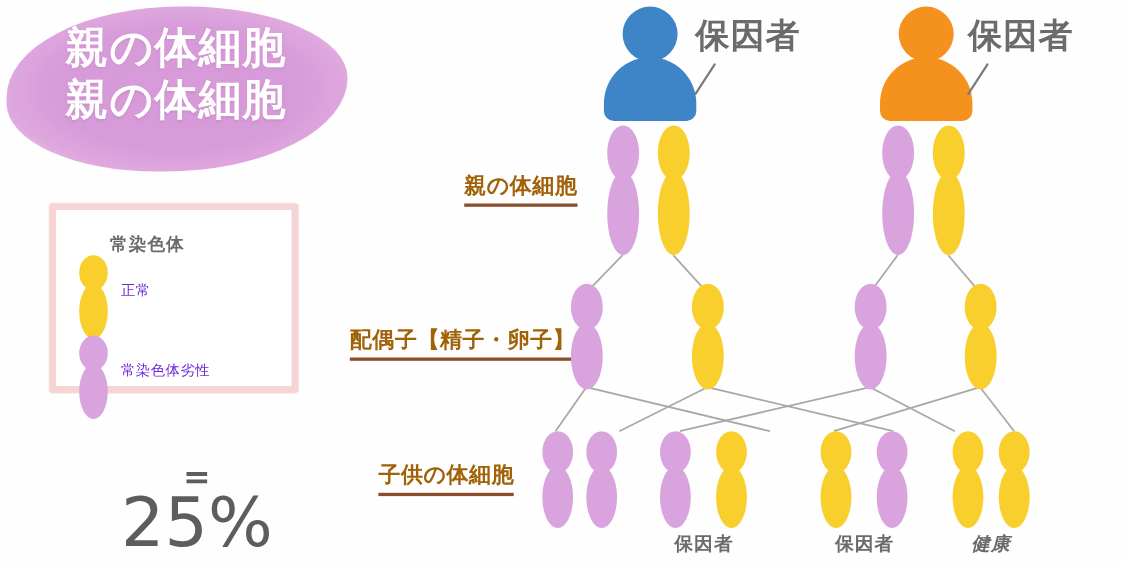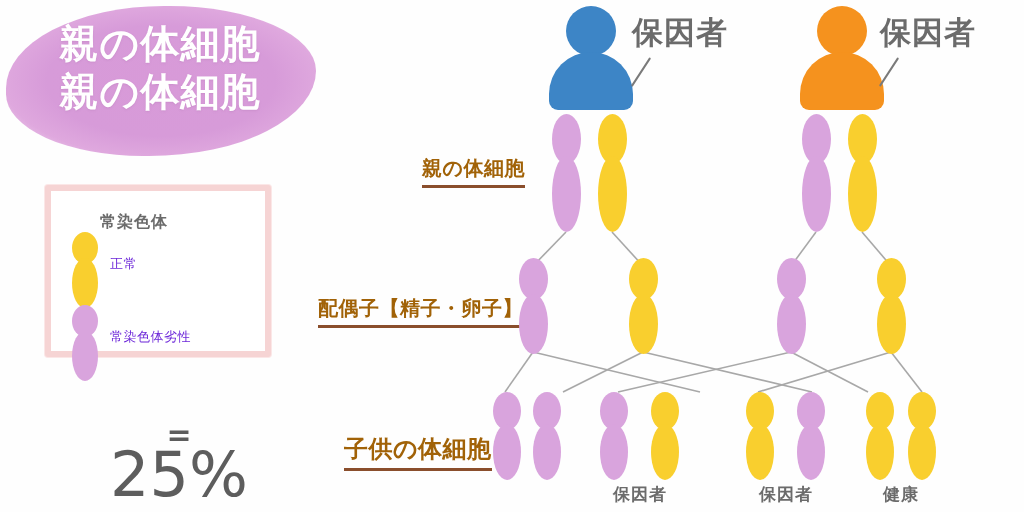--- a/index.html
+++ b/index.html
@@ -128,21 +128,21 @@
 
   <div class="person" style="left:800px;top:6px;">
     <div class="head" style="background:#f5921e;"></div>
     <div class="body" style="background:#f5921e;"></div>
   </div>
   <div class="abs person-label" style="left:880px;top:12px;">保因者</div>
   <div class="abs tick" style="left:888px;top:55px;"></div>
 
   <div class="abs row-label" style="left:422px;top:155px;font-size:20px;">親の体細胞</div>
   <div class="abs row-label" style="left:318px;top:295px;font-size:20px;">配偶子【精子・卵子】</div>
-  <div class="abs row-label" style="left:344px;top:433px;font-size:24px;">子供の体細胞</div>
+  <div class="abs row-label" style="left:344px;top:418px;font-size:20px;">子供の体細胞</div>
 
   <svg id="connectors">
     <g stroke="#a8a8a8" stroke-width="1.6" fill="none">
 
       <line x1="566" y1="232" x2="533" y2="266"></line>
       <line x1="612" y1="232" x2="643" y2="266"></line>
 
       <line x1="816" y1="232" x2="791" y2="266"></line>
       <line x1="862" y1="232" x2="891" y2="266"></line>
 
@@ -223,15 +223,15 @@
     <div class="top" style="width:28px;height:38px;background:#f9cf2e;"></div>
     <div class="bot" style="width:28px;height:56px;background:#f9cf2e;"></div>
   </div>
   <div class="chrom" style="left:908px;top:392px;width:28px;height:88px;">
     <div class="top" style="width:28px;height:38px;background:#f9cf2e;"></div>
     <div class="bot" style="width:28px;height:56px;background:#f9cf2e;"></div>
   </div>
 
   <div class="abs child-label" style="left:590px;top:483px;width:100px;">保因者</div>
   <div class="abs child-label" style="left:736px;top:483px;width:100px;">保因者</div>
-  <div class="abs child-label" style="left:851px;top:483px;width:100px;">健康</div>
+  <div class="abs child-label" style="left:851px;top:483px;width:100px;font-style:italic;">健康</div>
 
 </div>
 
 </body></html>

